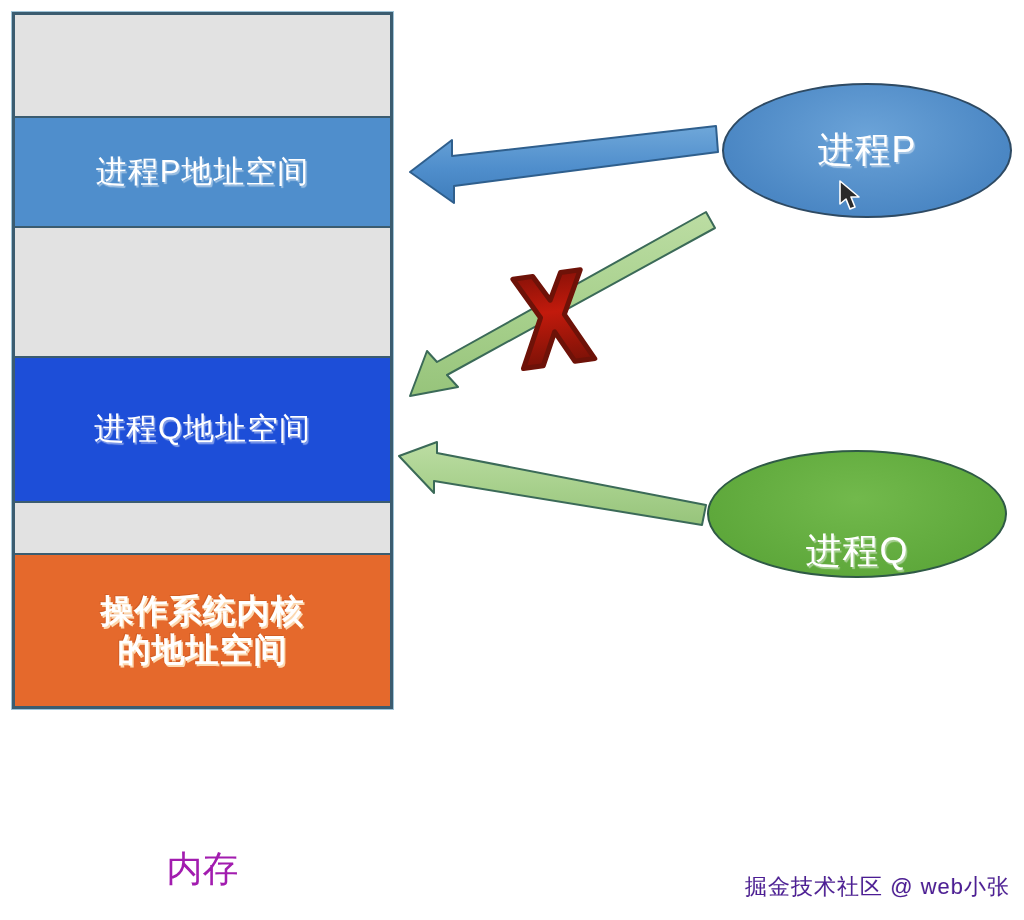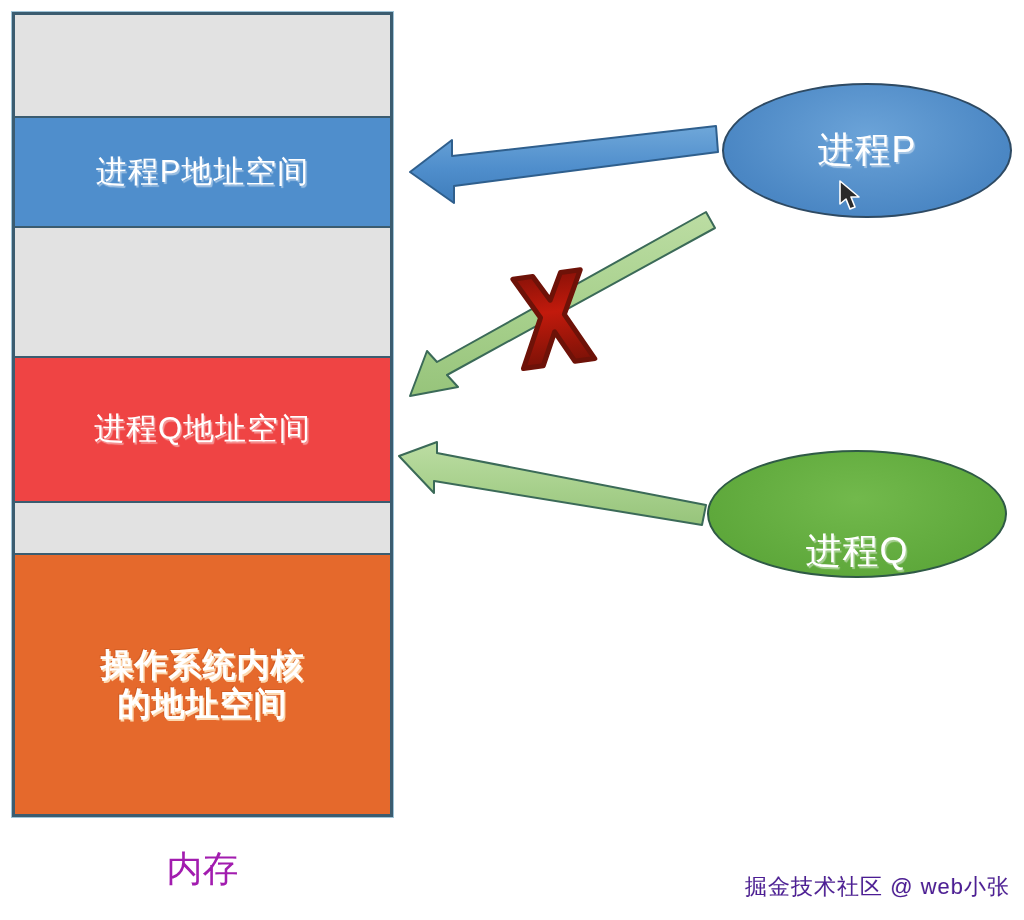--- a/index.html
+++ b/index.html
@@ -9,39 +9,39 @@
     font-family:"Liberation Sans","DejaVu Sans",sans-serif;
     overflow:hidden;
     position:relative;
   }
   #stage{position:absolute;left:0;top:0;width:1024px;height:920px;}
 
   
   .mem-col{
     position:absolute;
     left:12px;top:12px;
-    width:381px;height:805px;
+    width:381px;height:697px;
     border:3px solid #3b5c70;
     box-sizing:border-box;
     background:#e2e2e2;
     display:flex;flex-direction:column;
     box-shadow:0 0 0 1px #9fc4d8;
   }
   .mem-block{
     box-sizing:border-box;
     position:relative;
     display:flex;align-items:center;justify-content:center;
     text-align:center;
     border-bottom:2px solid #3b5c70;
     line-height:1.18;
   }
   .mem-block:last-child{border-bottom:none;}
   .mem-block.free{background:#e2e2e2;}
   .mem-block.proc-p{background:#4f8ecc;}
-  .mem-block.proc-q{background:#ef4444;}
+  .mem-block.proc-q{background:#1d4ed8;}
   .mem-block.kernel{background:#e5692c;}
   .blk-label{
     font-size:31px;
     font-weight:400;
     color:#ffffff;
     letter-spacing:1px;
     text-shadow:
        1px 1px 0 rgba(255,255,255,.55),
       -1px -1px 0 rgba(0,0,0,.12);
     white-space:pre-line;

